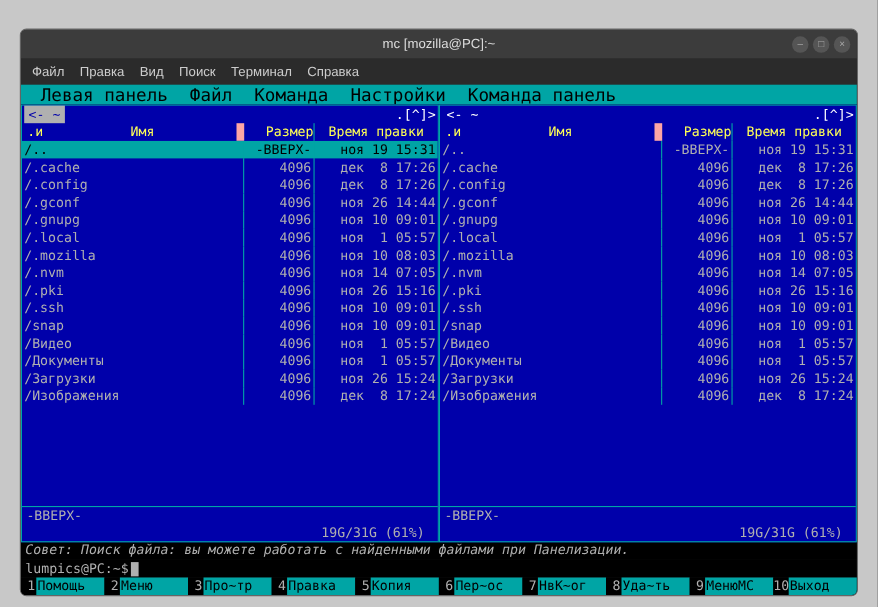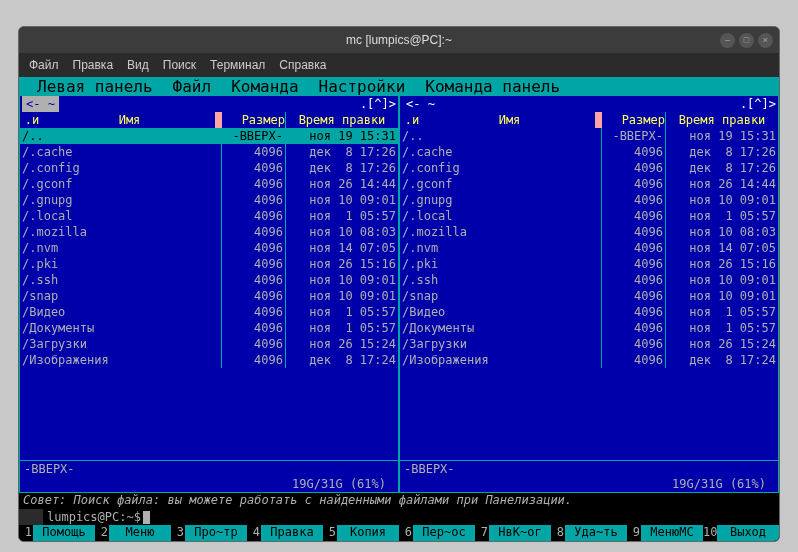--- a/index.html
+++ b/index.html
@@ -136,45 +136,44 @@
   overflow: hidden;
   font-style: italic;
 }
 .prompt-line {
   background: #000;
   color: #b0b0b0;
   height: 16px;
   padding: 0 4px;
   display: flex;
   align-items: center;
-  margin-left: 24px;
 }
 .cursor {
   display: inline-block;
   width: 7px; height: 13px;
   background: #b0b0b0;
   margin-left: 2px;
 }
 .fkeys {
   height: 16px;
   background: #000;
   display: flex;
   font-size: 12px;
 }
 .fkeys .blk { display: flex; flex: 1; }
 .fkeys .num { background: #000; color: #b0b0b0; width: 14px; text-align: right; padding-right: 1px;}
-.fkeys .lbl { background: #00a5a5; color: #000; flex: 1; padding: 0 1px; white-space: nowrap; overflow: hidden; text-align: center; }
+.fkeys .lbl { background: #00a5a5; color: #000; flex: 1; padding: 0 1px; white-space: nowrap; overflow: hidden; }
 </style>
 </head>
 <body>
 
 <div class="window">
 
   <div class="title-bar">
-    <span>mc [lumpics@PC]:~</span>
+    <span>mc [mozilla@PC]:~</span>
     <div class="controls">
       <div class="dot">–</div>
       <div class="dot">□</div>
       <div class="dot">×</div>
     </div>
   </div>
 
   <div class="app-menu">
     <span>Файл</span>
     <span>Правка</span>

